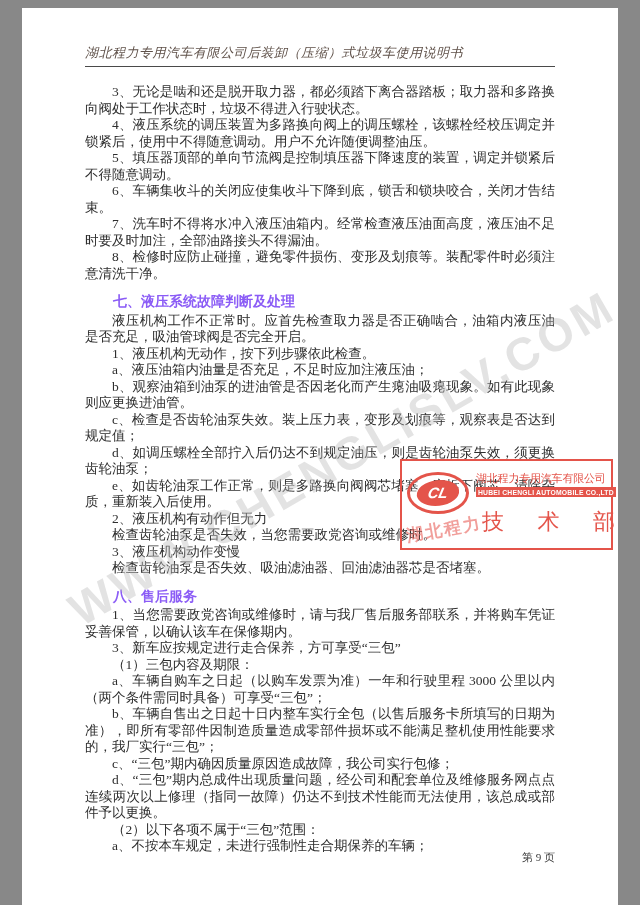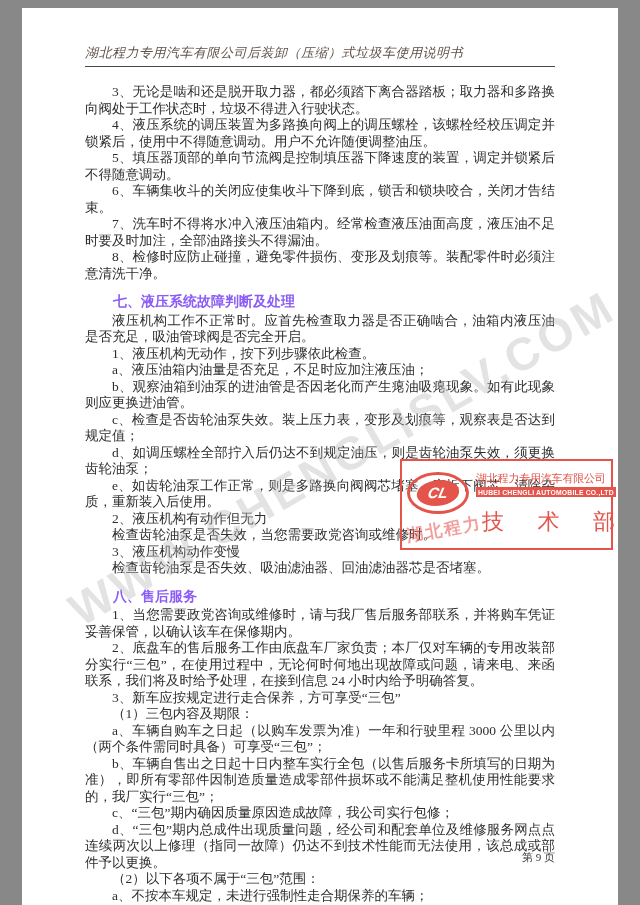--- a/index.html
+++ b/index.html
@@ -150,21 +150,20 @@
       <p class="para">检查齿轮油泵是否失效，当您需要政党咨询或维修时。</p>
 
       <p class="para">3、液压机构动作变慢</p>
 
       <p class="para">检查齿轮油泵是否失效、吸油滤油器、回油滤油器芯是否堵塞。</p>
 
       <p class="para heading">八、售后服务</p>
 
       <p class="para">1、当您需要政党咨询或维修时，请与我厂售后服务部联系，并将购车凭证妥善保管，以确认该车在保修期内。</p>
 
-      <p class="para">2、底盘车的售后服务工作由底盘车厂家负责；本厂仅对车辆的专用改装部分实行“三包”，在使用过程中，无论何时何地出现故障或问题，请来电、来函联系，我们将及时给予处理，在接到信息 24 小时内给予明确答复。</p>
 
       <p class="para">3、新车应按规定进行走合保养，方可享受“三包”</p>
 
       <p class="para">（1）三包内容及期限：</p>
 
       <p class="para">a、车辆自购车之日起（以购车发票为准）一年和行驶里程 3000 公里以内（两个条件需同时具备）可享受“三包”；</p>
 
       <p class="para">b、车辆自售出之日起十日内整车实行全包（以售后服务卡所填写的日期为准），即所有零部件因制造质量造成零部件损坏或不能满足整机使用性能要求的，我厂实行“三包”；</p>
 
       <p class="para">c、“三包”期内确因质量原因造成故障，我公司实行包修；</p>

